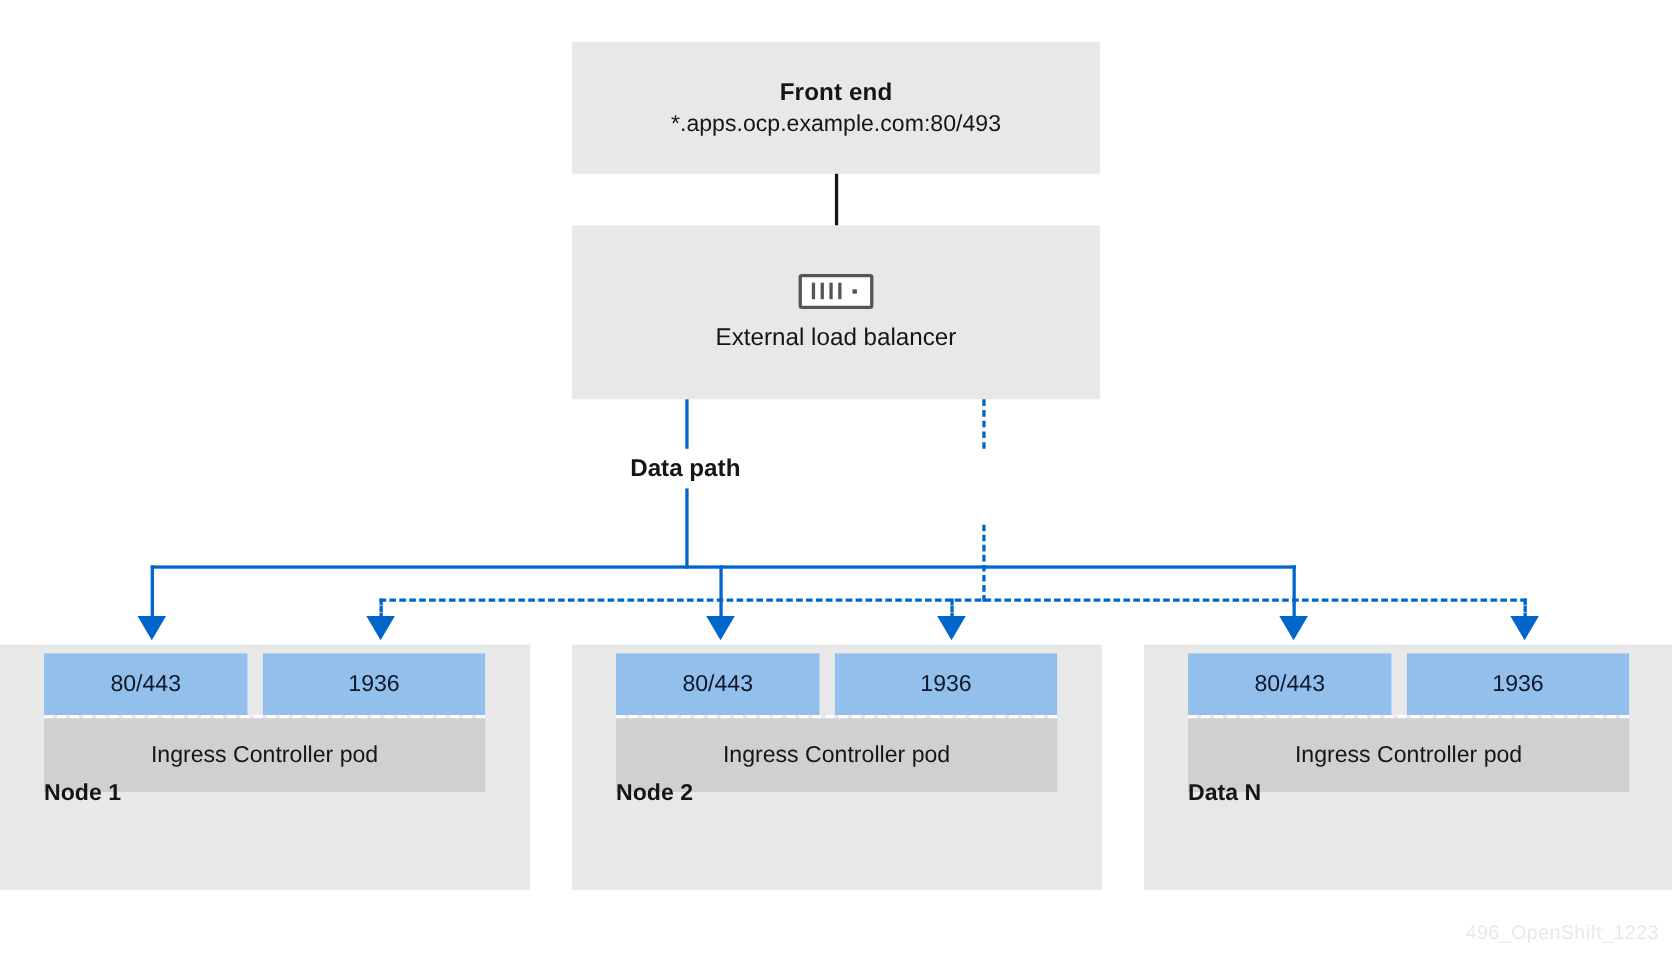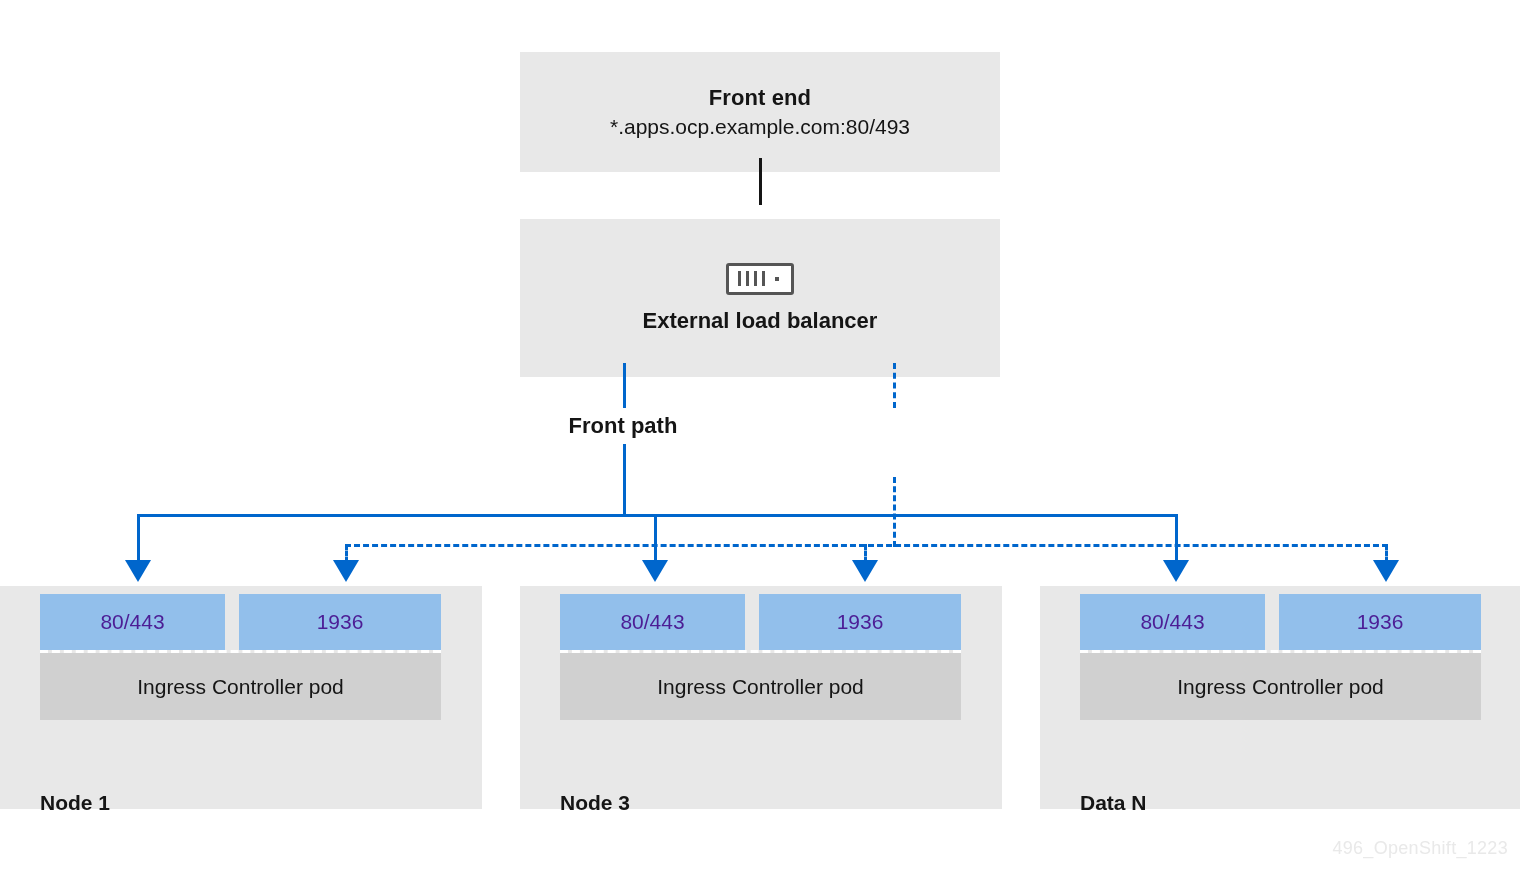--- a/index.html
+++ b/index.html
@@ -17,21 +17,20 @@
     width: 1520px;
     height: 891px;
     background: #ffffff;
     overflow: hidden;
   }
 
   
   .box {
     position: absolute;
     box-sizing: border-box;
-    margin-top: 14px;
   }
   .grey-box {
     background: #e8e8e8;
   }
 
   
   #frontend-box {
     left: 520px;
     top: 38px;
     width: 480px;
@@ -60,21 +59,21 @@
     width: 480px;
     height: 158px;
     display: flex;
     flex-direction: column;
     align-items: center;
     justify-content: center;
     gap: 13px;
   }
   #lb-label {
     font-size: 22px;
-    font-weight: bold;
+    font-weight: normal;
     line-height: 1.15;
   }
 
   
   .server-icon {
     width: 68px;
     height: 32px;
     border: 3px solid #555555;
     border-radius: 3px;
     background: #ffffff;
@@ -168,21 +167,21 @@
     height: 56px;
     display: flex;
   }
   .port-cell {
     background: #92bfeb;
     height: 56px;
     display: flex;
     align-items: center;
     justify-content: center;
     font-size: 21px;
-    color: #4c1d95;
+    color: #0f172a;
   }
   .port-gap {
     height: 56px;
   }
   .pod-row {
     position: absolute;
     top: 653px;
     height: 67px;
     background: #d0d0d0;
     display: flex;
@@ -192,21 +191,21 @@
     color: #151515;
   }
   .pod-dashed-sep {
     position: absolute;
     top: 650px;
     height: 0;
     border-top: 4px dashed #ffffff;
   }
   .node-label {
     position: absolute;
-    top: 791px;
+    top: 709px;
     font-size: 21px;
     font-weight: bold;
     color: #151515;
   }
 
   
   #watermark {
     position: absolute;
     right: 12px;
     top: 838px;
@@ -235,21 +234,21 @@
           <i></i>
           <i></i>
       </span>
       <span class="dot"></span>
     </div>
     <div id="lb-label">External load balancer</div>
   </div>
 
   <div class="vline-solid" style="left:623px; top:363px; height:45px;"></div>
   <div class="path-label" style="left:473px; top:410px; width:300px;">
-    <span class="pl-title">Front path</span>
+    <span class="pl-title">Data path</span>
   </div>
 
   <div class="vline-solid" style="left:623px; top:444px; height:73px;"></div>
 
   <div class="hline-solid" style="left:137px; top:514px; width:1041px;"></div>
 
   <div class="vline-solid" style="left:137px; top:514px; height:48px;"></div>
   <div class="vline-solid" style="left:654px; top:514px; height:48px;"></div>
   <div class="vline-solid" style="left:1175px; top:514px; height:48px;"></div>
 
@@ -281,21 +280,21 @@
   <div class="node-label" style="left:40px;">Node 1</div>
 
   <div class="node-outer" style="left:520px; width:482px;"></div>
   <div class="ports-row" style="left:560px; width:401px;">
     <div class="port-cell" style="width:185px;">80/443</div>
     <div class="port-gap" style="width:14px;"></div>
     <div class="port-cell" style="width:202px;">1936</div>
   </div>
   <div class="pod-dashed-sep" style="left:560px; width:401px;"></div>
   <div class="pod-row" style="left:560px; width:401px;">Ingress Controller pod</div>
-  <div class="node-label" style="left:560px;">Node 3</div>
+  <div class="node-label" style="left:560px;">Node 2</div>
 
   <div class="node-outer" style="left:1040px; width:480px;"></div>
   <div class="ports-row" style="left:1080px; width:401px;">
     <div class="port-cell" style="width:185px;">80/443</div>
     <div class="port-gap" style="width:14px;"></div>
     <div class="port-cell" style="width:202px;">1936</div>
   </div>
   <div class="pod-dashed-sep" style="left:1080px; width:401px;"></div>
   <div class="pod-row" style="left:1080px; width:401px;">Ingress Controller pod</div>
   <div class="node-label" style="left:1080px;">Data N</div>

